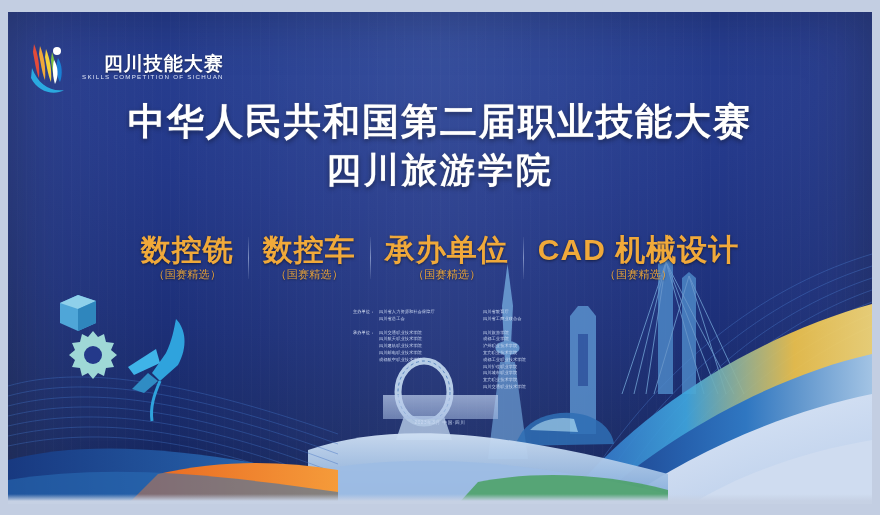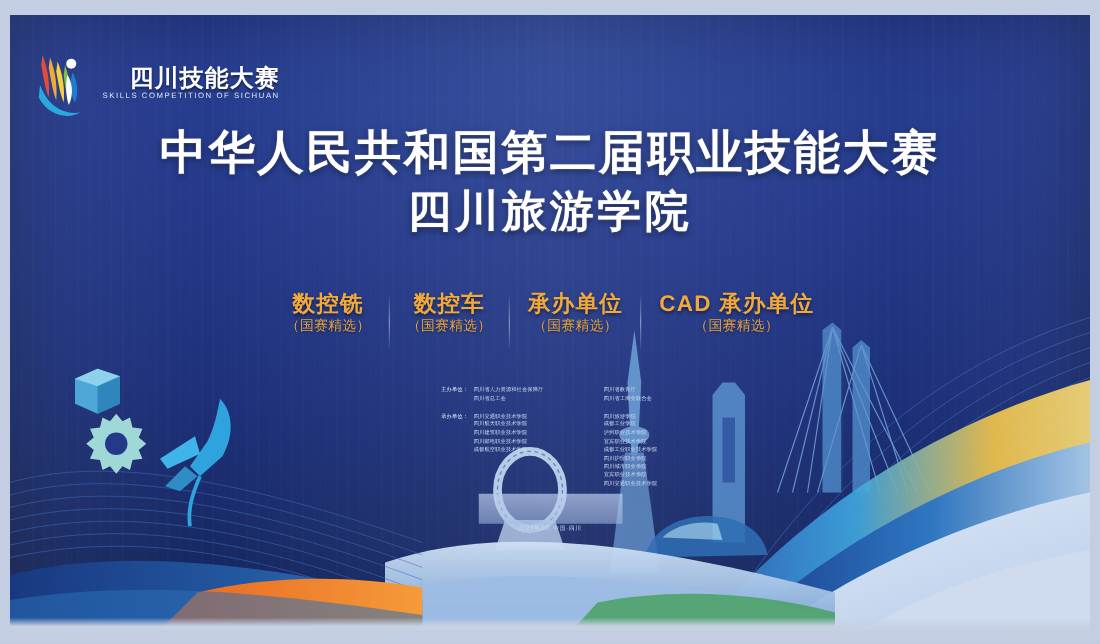--- a/index.html
+++ b/index.html
@@ -30,21 +30,21 @@
   
   .title-wrap{position:absolute;left:0;right:0;top:88px;text-align:center;}
   .title-main{font-size:37px;font-weight:bold;color:#ffffff;letter-spacing:2px;line-height:1.18;
     text-shadow:0 2px 5px rgba(0,0,0,.45), 0 0 1px rgba(255,255,255,.6);}
   .title-sub{margin-top:6px;font-size:35px;font-weight:bold;color:#ffffff;letter-spacing:3px;line-height:1.15;
     text-shadow:0 2px 5px rgba(0,0,0,.45), 0 0 1px rgba(255,255,255,.6);}
 
   
   .cats{position:absolute;left:0;right:0;top:222px;display:flex;justify-content:center;align-items:flex-start;}
   .cat{padding:0 14px;text-align:center;}
-  .cat-name{font-size:18px;font-weight:bold;color:#f0a93a;letter-spacing:1px;line-height:1.05;
+  .cat-name{font-size:30px;font-weight:bold;color:#f0a93a;letter-spacing:1px;line-height:1.05;
     text-shadow:0 1px 3px rgba(0,0,0,.5);white-space:nowrap;}
   .cat-note{margin-top:3px;font-size:11px;color:#e9a43a;letter-spacing:.3px;line-height:1;white-space:nowrap;
     text-shadow:0 1px 2px rgba(0,0,0,.45);}
   .cat-div{width:1px;align-self:stretch;margin-top:3px;height:42px;
     background:linear-gradient(180deg,rgba(255,255,255,.05),rgba(200,215,245,.55),rgba(255,255,255,.05));}
 
   
   .sponsors{position:absolute;left:345px;top:297px;width:240px;font-size:4.2px;line-height:1.62;
     color:#cfdcf4;letter-spacing:.1px;}
   .sp-block{display:flex;margin-bottom:7px;}
@@ -248,21 +248,21 @@
         <div class="cat-name">数控车</div>
         <div class="cat-note">（国赛精选）</div>
       </div>
       <div class="cat-div"></div>
       <div class="cat">
         <div class="cat-name">承办单位</div>
         <div class="cat-note">（国赛精选）</div>
       </div>
       <div class="cat-div"></div>
       <div class="cat">
-        <div class="cat-name">CAD 承办单位</div>
+        <div class="cat-name">CAD 机械设计</div>
         <div class="cat-note">（国赛精选）</div>
       </div>
     </div>
 
     <div class="sponsors">
       <div class="sp-block">
         <div class="sp-label">主办单位：</div>
         <div class="sp-cols">
           <div class="sp-col">
             <div>四川省人力资源和社会保障厅</div>

